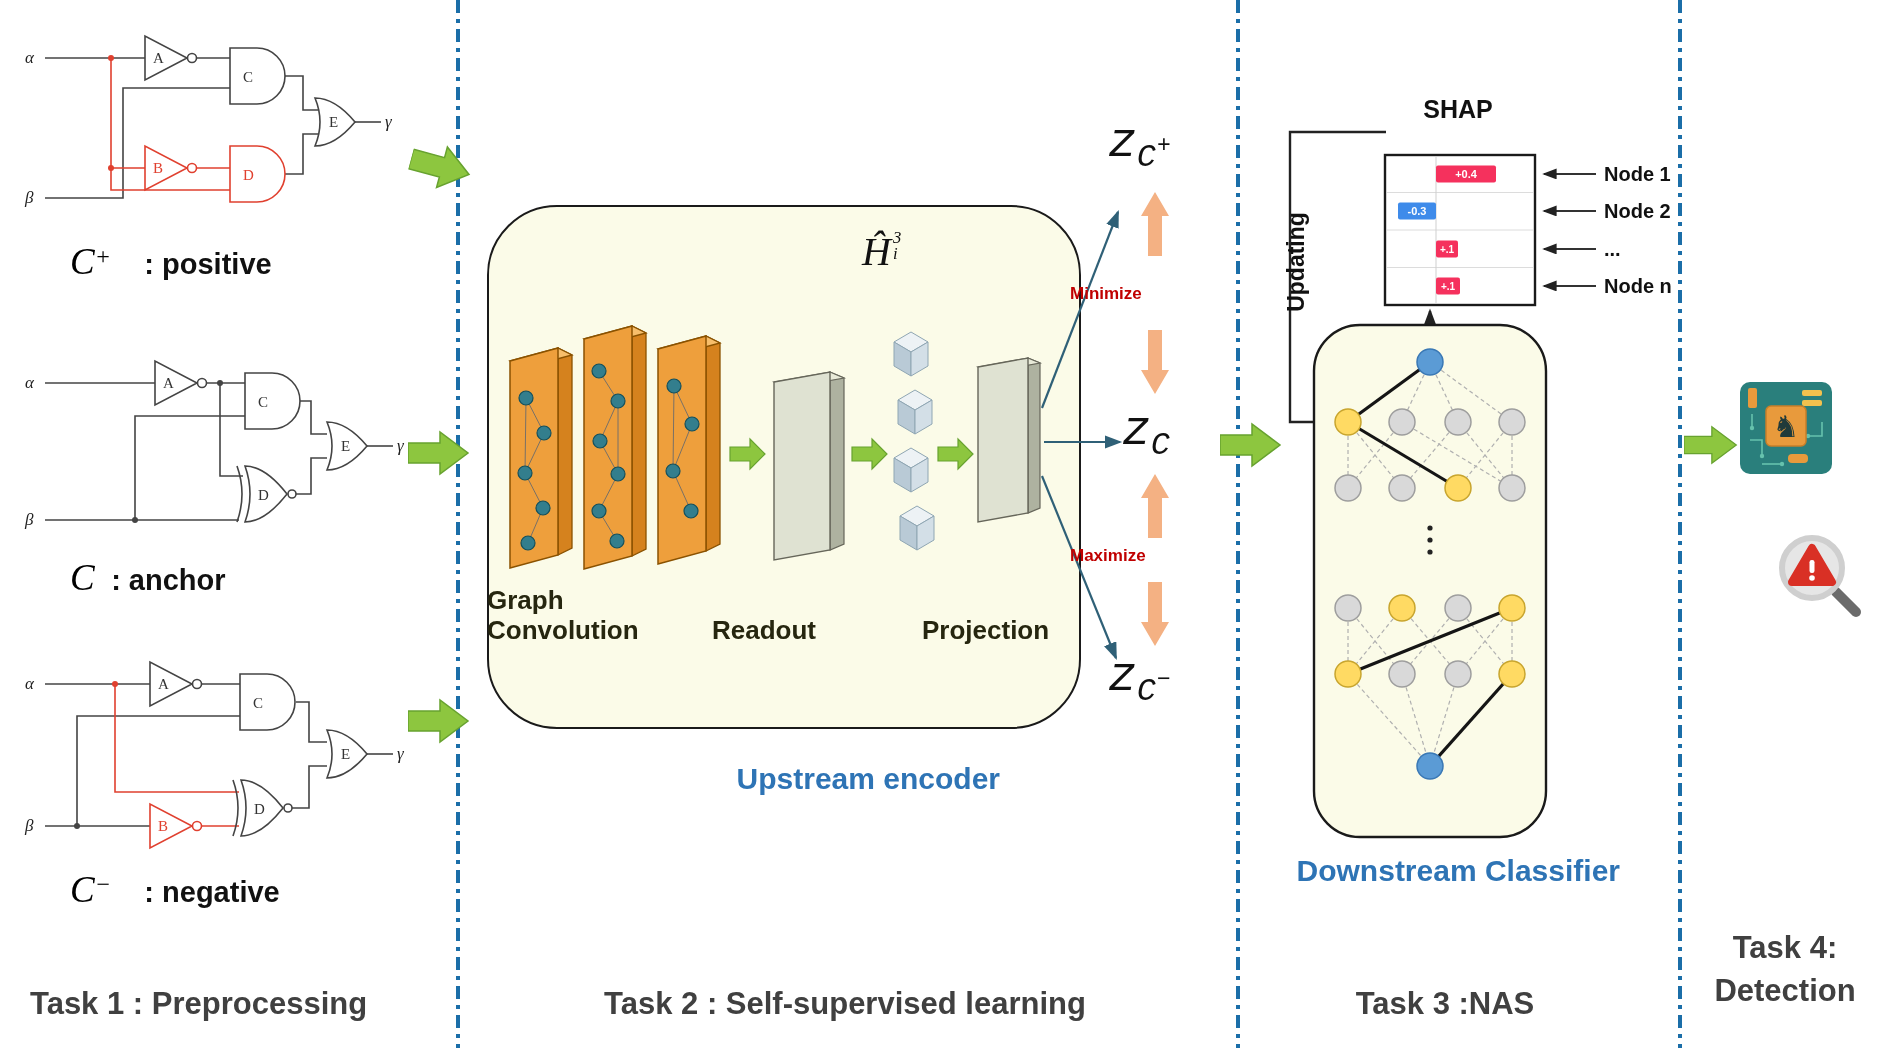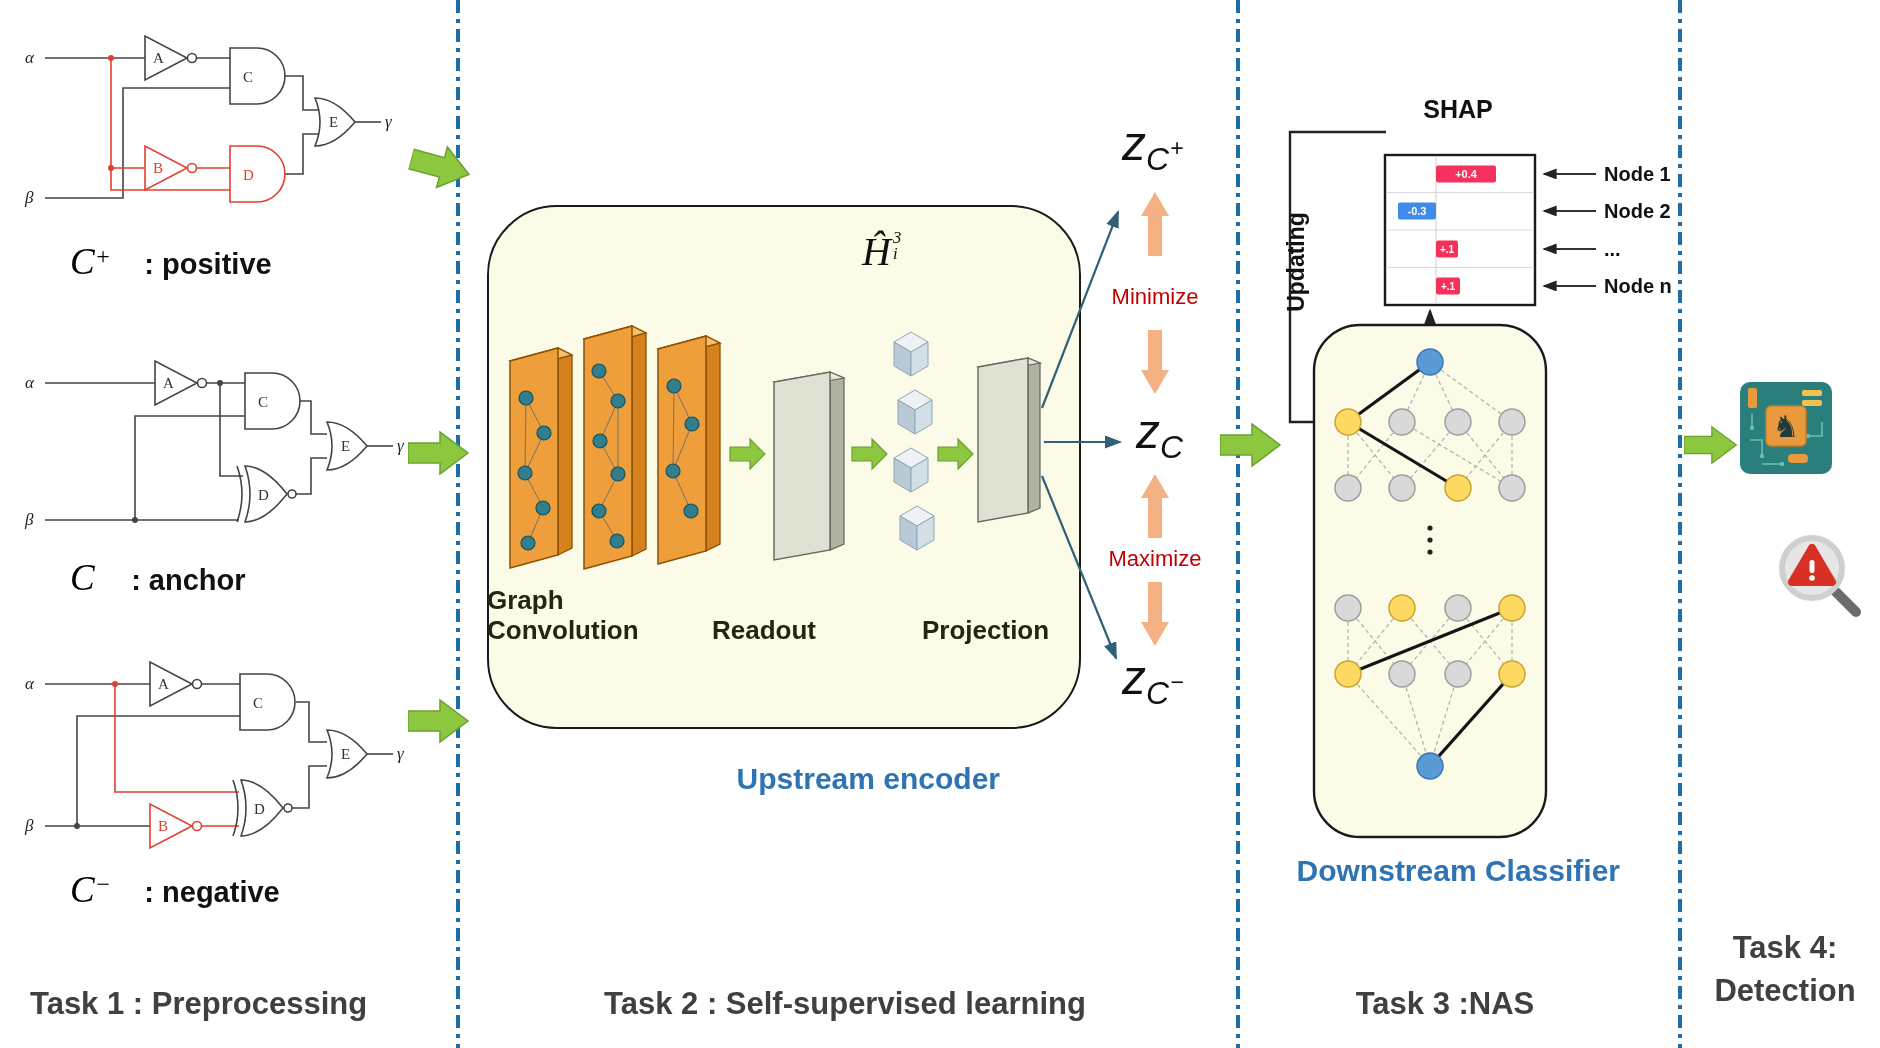--- a/index.html
+++ b/index.html
@@ -4,26 +4,26 @@
 <style>
   html,body{margin:0;padding:0;background:#fff;}
   .canvas{position:relative;width:1880px;height:1048px;background:#ffffff;overflow:hidden;
           font-family:"Liberation Sans",sans-serif;}
   .abs{position:absolute;}
   .sep{position:absolute;top:0;bottom:0;width:4px;
        background:repeating-linear-gradient(to bottom,#1b6ea8 0 13px,transparent 13px 19px,#1b6ea8 19px 23px,transparent 23px 29px);}
   .task-label{color:#404040;font-size:31px;font-weight:bold;white-space:nowrap;}
   .blue-label{color:#2e74b5;font-size:30px;font-weight:bold;text-align:right;white-space:nowrap;}
   .enc-label{color:#26260f;font-size:26px;font-weight:bold;text-align:left;line-height:1.15;white-space:nowrap;}
-  .emph-label{color:#c00000;font-size:22px;font-weight:normal;text-align:center;white-space:nowrap;}
+  .emph-label{color:#c00000;font-size:17px;font-weight:bold;white-space:nowrap;}
   .circ-label{white-space:nowrap;}
   .circ-label .cname{font-family:"Liberation Serif",serif;font-style:italic;font-size:37px;}
   .circ-label .csup{font-family:"Liberation Serif",serif;font-style:italic;font-size:24px;position:relative;top:-10px;}
   .circ-label .cdesc{font-size:29px;font-weight:bold;color:#111;margin-left:29px;}
-  .zlabel{font-family:Liberation Sans, sans-serif;font-style:italic;color:#111;white-space:nowrap;margin-left:14px;}
+  .zlabel{font-family:Liberation Mono, monospace;font-style:italic;color:#111;white-space:nowrap;}
   .zlabel .zmain{font-size:48px;}
   .zlabel .zsub{font-size:32px;position:relative;top:10px;}
   .zlabel .zsup{font-size:23px;position:relative;top:-4px;margin-left:1px;}
   .math-h{font-family:"Liberation Serif",serif;font-style:italic;color:#111;display:flex;align-items:flex-start;}
   .math-h .hsym{font-size:40px;line-height:1;}
   .math-h .stack{display:inline-flex;flex-direction:column;font-size:20px;line-height:0.95;margin-left:2px;margin-top:-2px;}
   svg text{font-family:"Liberation Sans",sans-serif;}
   svg .gate-letter{font-family:"Liberation Serif",serif;}
   svg .greek{font-family:"Liberation Serif",serif;font-style:italic;}
 </style>
@@ -96,21 +96,21 @@
     <text class="gate-letter" x="148" y="40" font-size="15" fill="#333">A</text>
     <text class="gate-letter" x="243" y="59" font-size="15" fill="#333">C</text>
     <text class="gate-letter" x="243" y="152" font-size="15" fill="#333">D</text>
     <text class="gate-letter" x="326" y="103" font-size="15" fill="#333">E</text>
     <text class="greek" x="10" y="40" font-size="17" fill="#222">α</text>
     <text class="greek" x="10" y="177" font-size="17" fill="#222">β</text>
     <text class="greek" x="382" y="103" font-size="17" fill="#222">γ</text>
   </svg>
   <div class="abs circ-label" style="left:70px;top:556px">
     <span class="cname">C</span><span class="csup"></span>
-    <span class="cdesc" style="margin-left:32px"> : anchor</span>
+    <span class="cdesc" style="margin-left:12px"> : anchor</span>
   </div>
 
   <svg class="abs" style="left:15px;top:640px" width="440" height="225" viewBox="0 0 440 225">
     <g stroke="#444" stroke-width="1.6" fill="none">
       <path d="M30,44 H135"></path>
       <path d="M187,44 H225"></path>
       <path d="M30,186 H135"></path>
       <path d="M62,186 V76 H225"></path>
       <path d="M281,62 H294 V102 H312"></path>
       <path d="M277,168 H294 V126 H312"></path>

